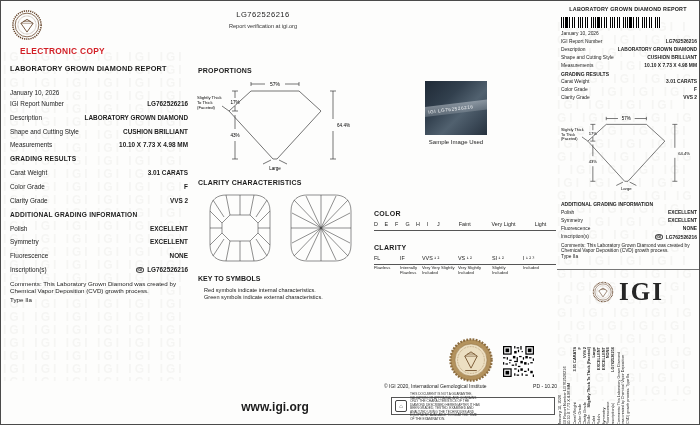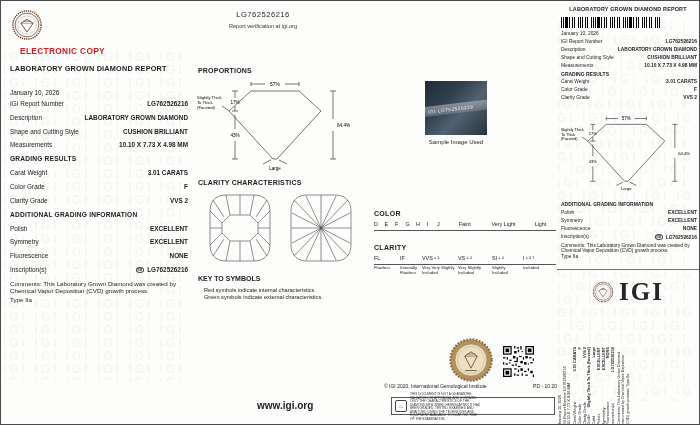--- a/index.html
+++ b/index.html
@@ -58,21 +58,21 @@
   .goldseal{left:447px;top:336px;}
   .qr{left:502px;top:345px;}
   .copyright{left:383px;top:382px;font-size:5px;color:#222;}
   .pdcode{left:516px;top:382px;width:40px;text-align:right;font-size:5px;}
   .disc-box{left:390px;top:396px;width:164px;height:18px;border:1px solid #555;display:flex;align-items:center;
             gap:3px;padding:1px 3px;box-sizing:border-box;background:#fff;}
   .disc-icon{width:10px;height:10px;border:0.8px solid #444;border-radius:2px;flex:none;
              display:flex;align-items:center;justify-content:center;font-size:6px;color:#444;}
   .disc-text{font-size:6.4px;line-height:7px;width:290px;transform:scale(.5);transform-origin:0 50%;
              color:#333;text-transform:uppercase;}
-  .website{left:256px;top:399px;width:100px;text-align:left;font-weight:700;font-size:10px;}
+  .website{left:224px;top:399px;width:100px;text-align:center;font-weight:700;font-size:12px;}
 
   
   .rpanel{left:556px;top:5px;width:142px;}
   .r-title{text-align:center;font-weight:700;font-size:5.4px;letter-spacing:.2px;margin-bottom:5px;}
   .barcode{width:100px;height:11px;margin:0 0 3px 4px;
      background:repeating-linear-gradient(90deg,#000 0,#000 1px,#fff 1px,#fff 2px,#000 2px,#000 2.6px,
      #fff 2.6px,#fff 4.4px,#000 4.4px,#000 5.6px,#fff 5.6px,#fff 6.4px);}
   .r-date{font-size:4.9px;margin:0 0 3px 4px;}
   .rrows{padding:0 2px 0 4px;}
   .rrow{display:flex;justify-content:space-between;margin-bottom:2.9px;font-size:4.9px;}

